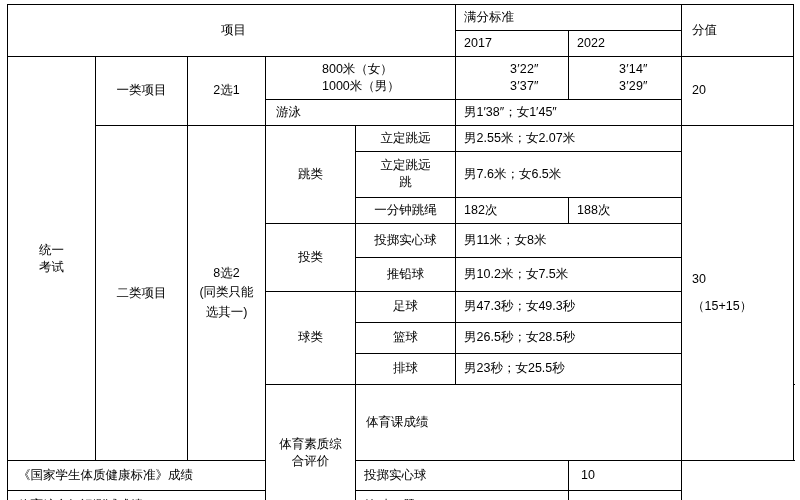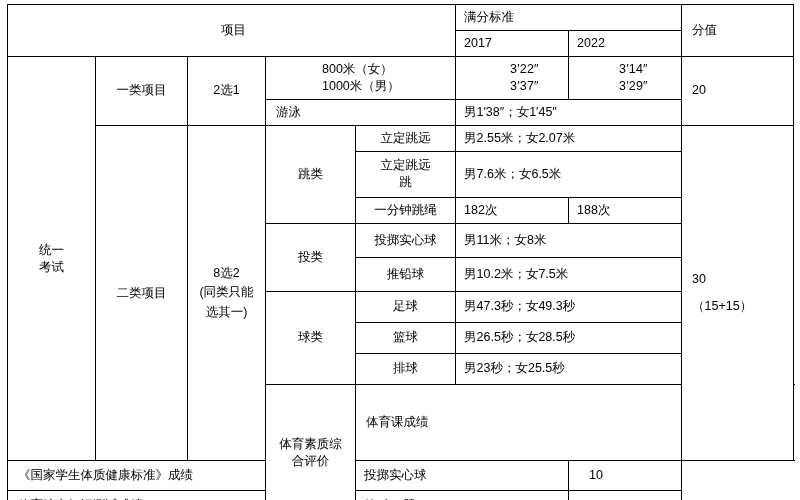--- a/index.html
+++ b/index.html
@@ -172,21 +172,21 @@
           <div>合评价</div>
         </td>
         <td class="left" colspan="4" style="padding-left:10px;">体育课成绩</td>
         <td class="left" colspan="2" style="padding-left:8px;">三年优秀</td>
         <td class="left" style="padding-left:10px;">6</td>
       </tr>
 
       <tr style="height:30px;">
         <td class="left" colspan="4" style="padding-left:10px;">《国家学生体质健康标准》成绩</td>
         <td class="left" colspan="2" style="padding-left:8px;">投掷实心球</td>
-        <td class="left" style="padding-left:20px;">10</td>
+        <td class="left" style="padding-left:12px;">10</td>
       </tr>
 
       <tr style="height:30px;">
         <td class="left" colspan="4" style="padding-left:10px;">体育综合知识测试成绩</td>
         <td class="left" colspan="2" style="padding-left:8px;">答对40题</td>
         <td class="left" style="padding-left:10px;">4</td>
       </tr>
     </tbody>
   </table>
 </div>

